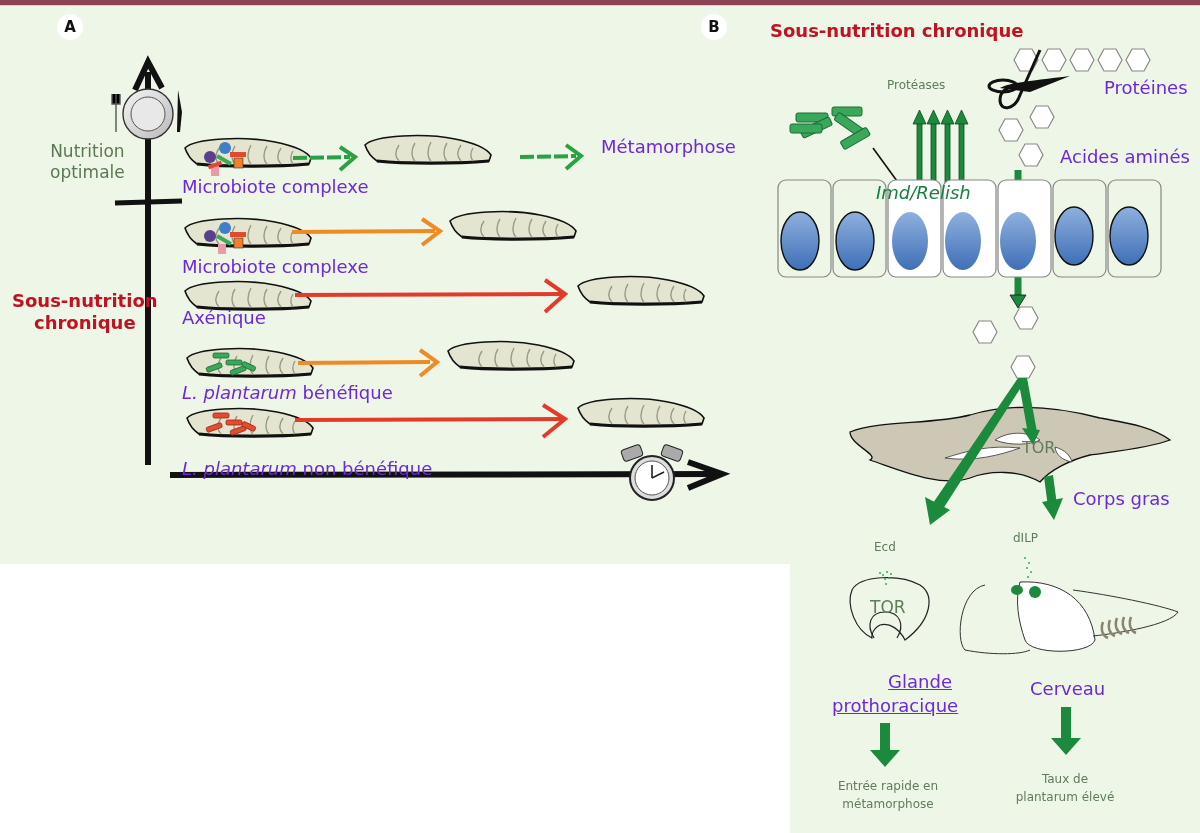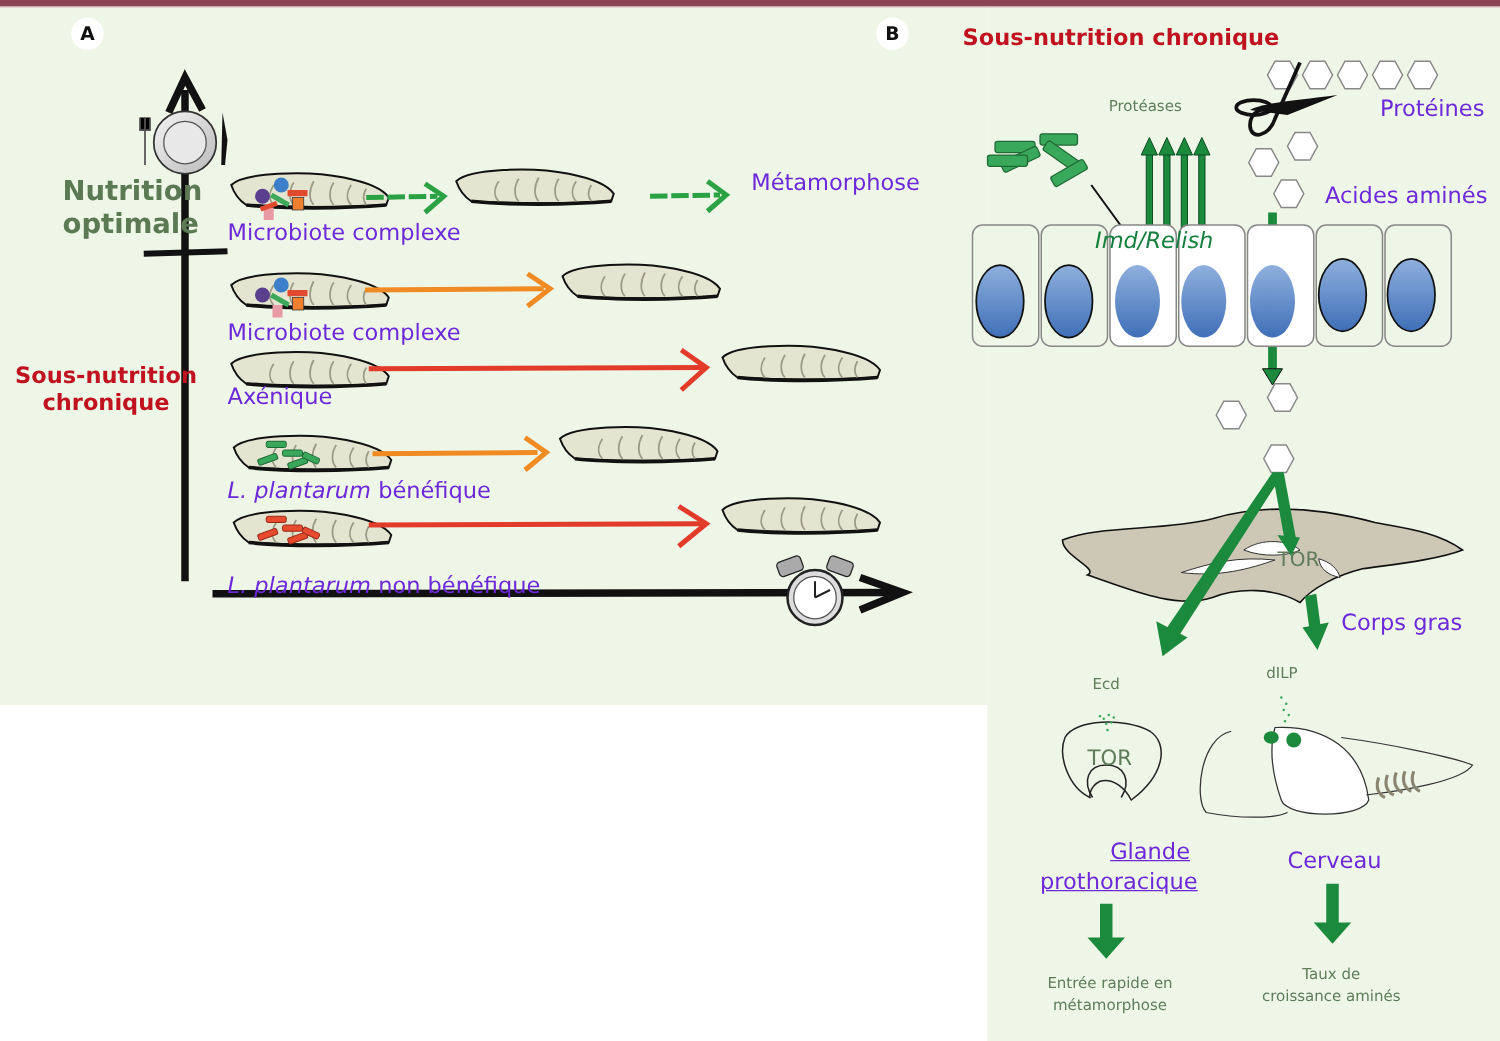--- a/index.html
+++ b/index.html
@@ -4,21 +4,21 @@
 <style>
   html, body { margin:0; padding:0; background:#ffffff; }
   body { width:1200px; height:833px; position:relative; overflow:hidden; font-family:"DejaVu Sans", sans-serif; }
   #topbar { position:absolute; left:0; top:0; width:1200px; height:5px; background:#8b4453; border-bottom:1px solid #e9c7cc; }
   #bg-left { position:absolute; left:0; top:6px; width:790px; height:558px; background:#eef6e7; }
   #bg-right { position:absolute; left:790px; top:6px; width:410px; height:827px; background:#eef6e7; }
   svg#fig { position:absolute; left:0; top:0; }
   .txt { position:absolute; white-space:nowrap; line-height:1; }
   .dark { color:#6d28d9; font-size:18px; }
   .greenlbl { color:#5f7d5a; font-size:12px; }
-  .bold-green { color:#5b7a53; font-weight:bold; font-size:22px; text-align:left; }
+  .bold-green { color:#5b7a53; font-weight:normal; font-size:17px; text-align:center; }
   .bold-red { color:#c0121f; font-weight:bold; font-size:18px; text-align:center; }
   .panel-label { position:absolute; width:26px; height:26px; border-radius:50%; background:#fff; font-weight:bold; font-size:15px; text-align:center; line-height:26px; color:#111; }
   i { font-style:italic; }
 </style>
 </head>
 <body>
 
 <div id="topbar"></div>
 <div id="bg-left"></div>
 <div id="bg-right"></div>
@@ -310,14 +310,14 @@
   <div style="margin-top:6px;">prothoracique</div>
 </div>
 <div class="txt dark" style="left:1030px;top:680px;">Cerveau</div>
 
 <div class="txt greenlbl" style="left:808px;top:780px;text-align:center;width:160px;">
   <div>Entrée rapide en</div>
   <div style="margin-top:6px;">métamorphose</div>
 </div>
 <div class="txt greenlbl" style="left:990px;top:773px;text-align:center;width:150px;">
   <div>Taux de</div>
-  <div style="margin-top:6px;">croissance aminés</div>
+  <div style="margin-top:6px;">plantarum élevé</div>
 </div>
 
 </body></html>

